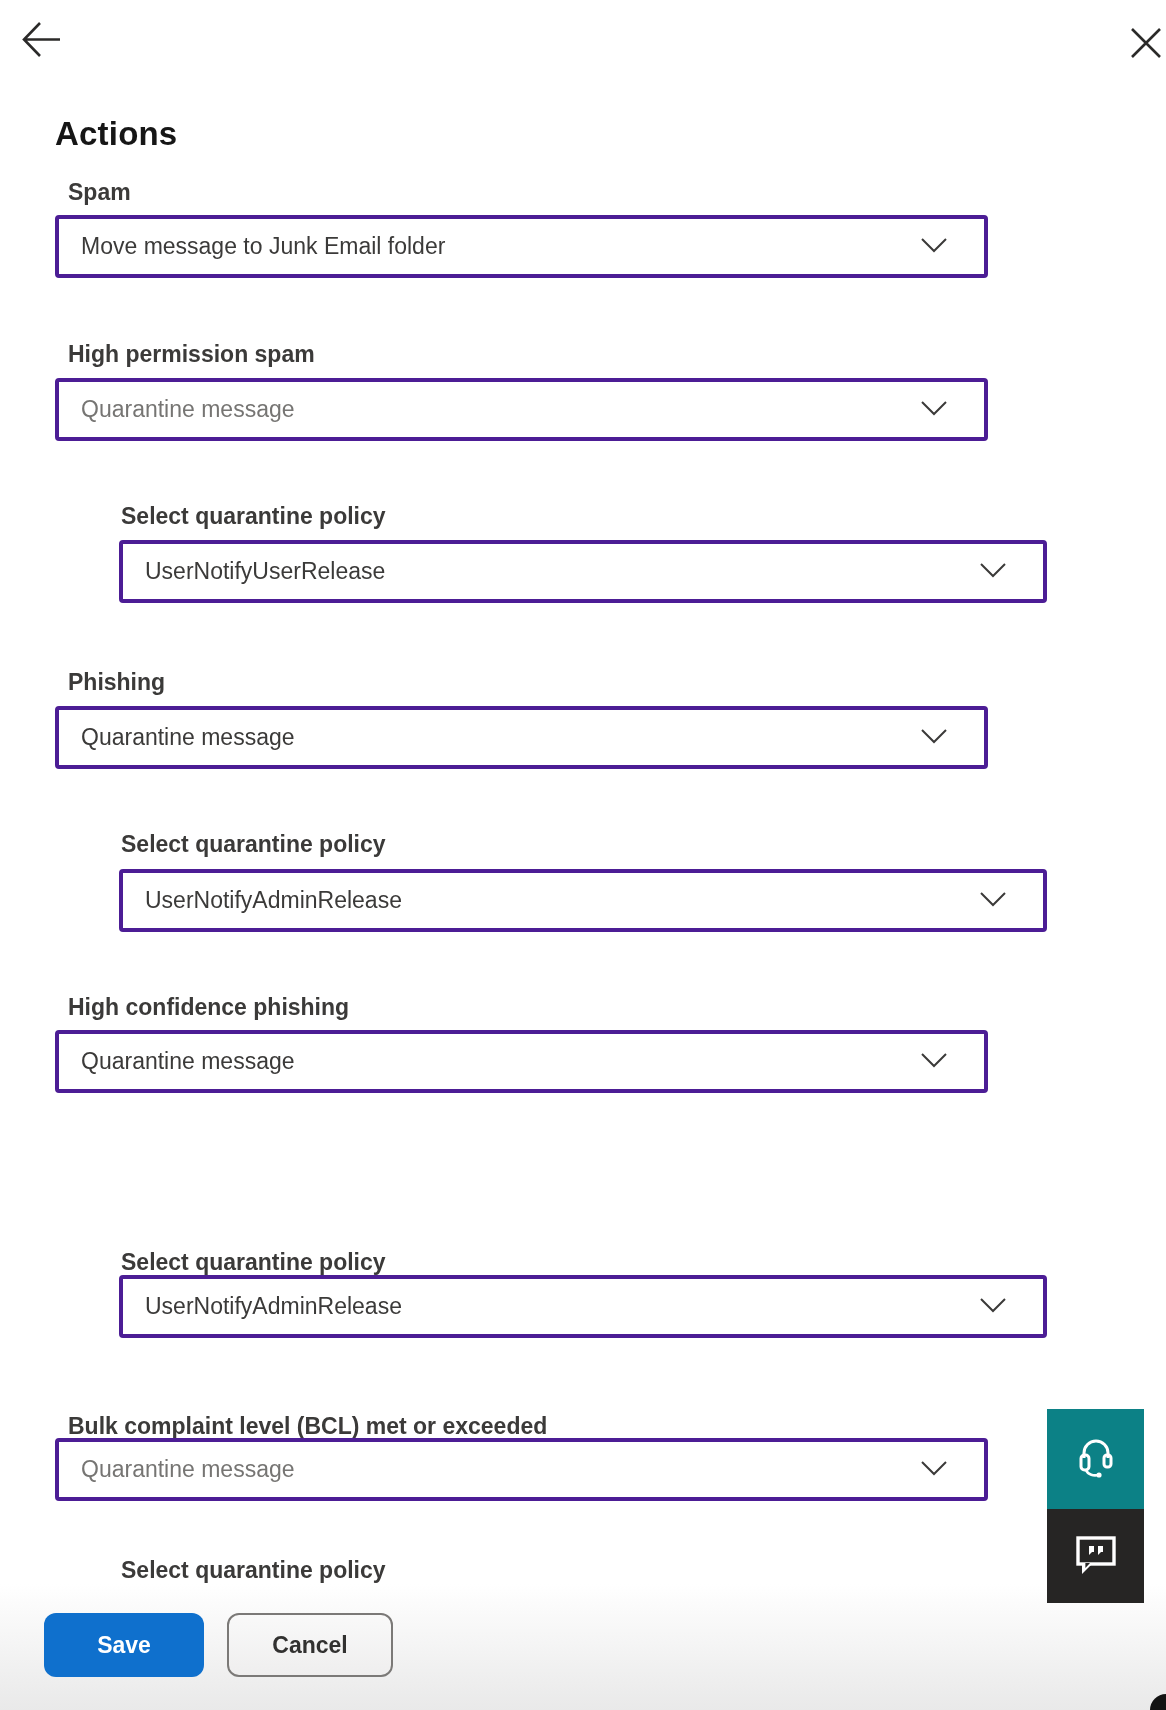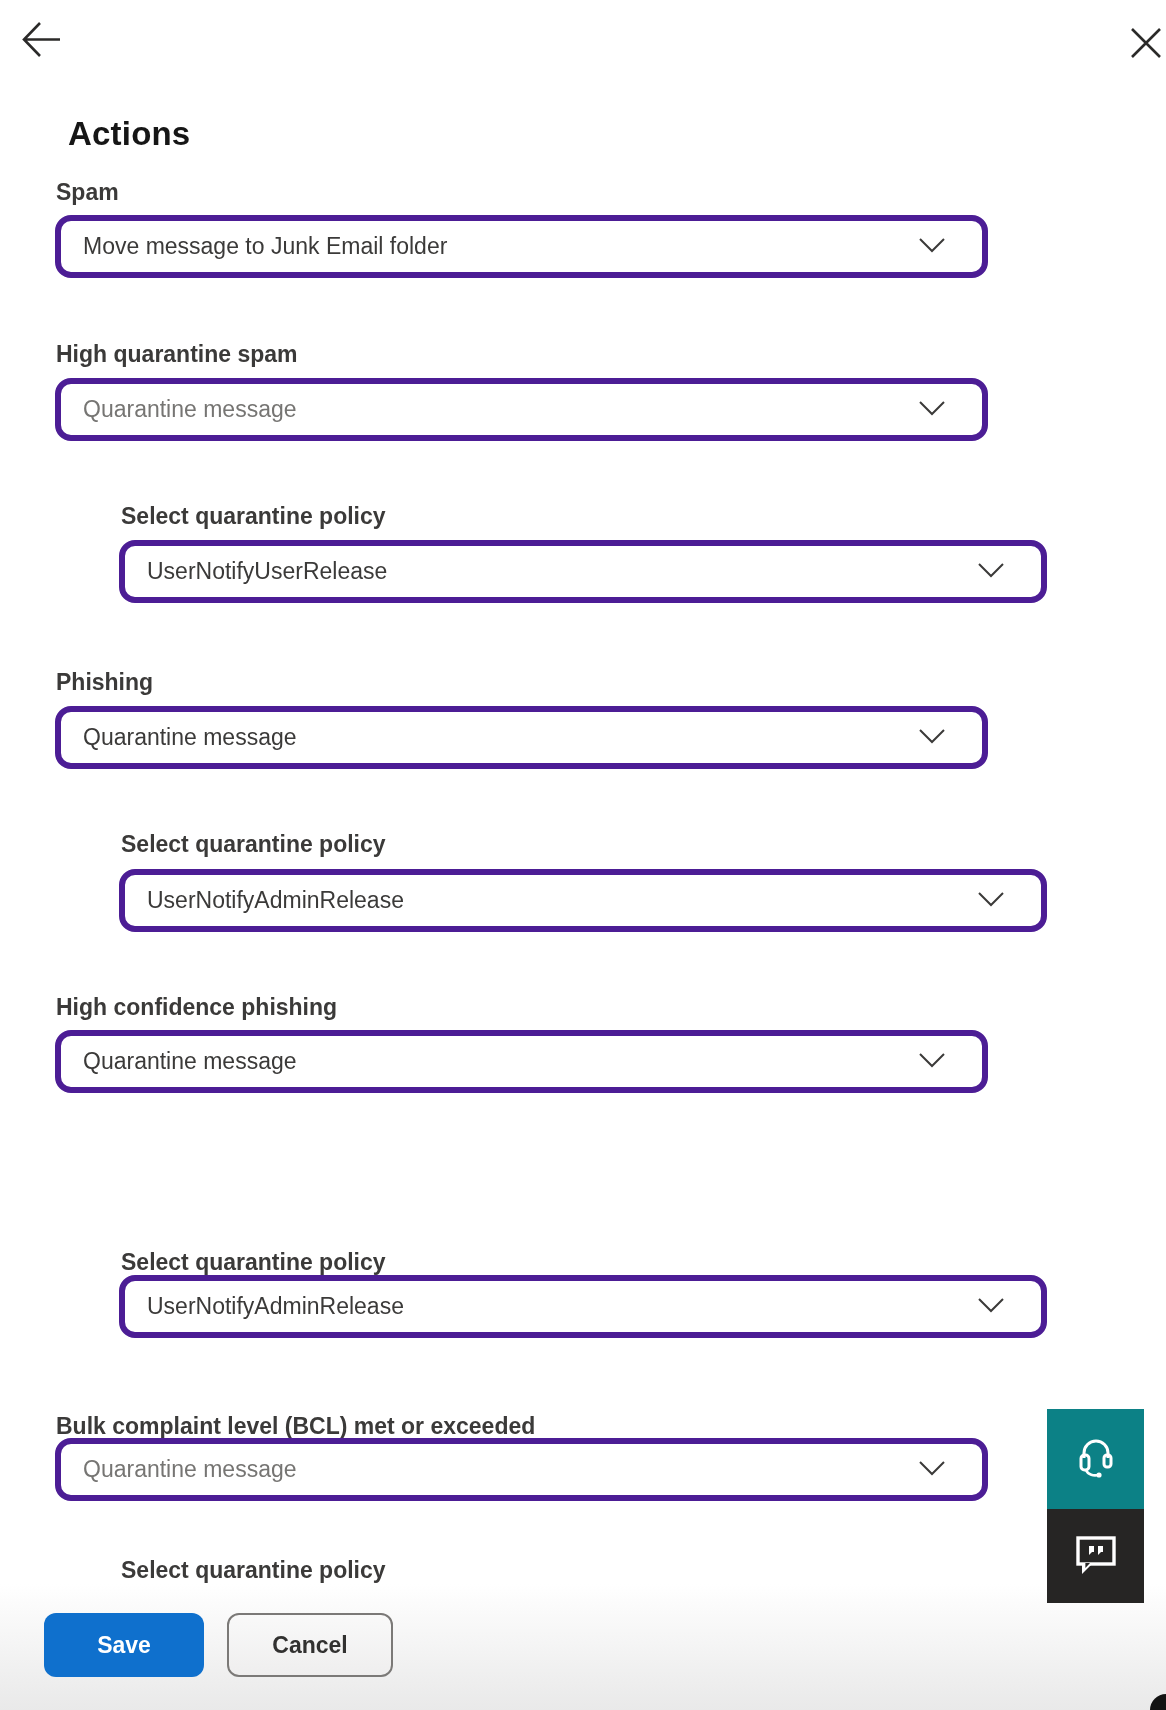--- a/index.html
+++ b/index.html
@@ -6,40 +6,40 @@
   body{
     width:1166px;height:1710px;position:relative;overflow:hidden;
     background:#ffffff;
     font-family:"Liberation Sans","DejaVu Sans",sans-serif;
     color:#3b3a39;
   }
   
   .icon-btn{position:absolute;background:none;border:none;padding:0;cursor:pointer;line-height:0;}
   
   .page-title{
-    position:absolute;left:68px;top:93px;
+    position:absolute;left:55px;top:93px;
     font-size:33px;font-weight:700;color:#161616;letter-spacing:.2px;
   }
   
   .fld-label{
     position:absolute;font-size:23px;font-weight:600;color:#3b3a39;
     white-space:nowrap;line-height:28px;
   }
   
   .dropdown{
     position:absolute;height:63px;box-sizing:border-box;
-    border:6px solid #4c1d95;border-radius:16px;background:#ffffff;
+    border:4px solid #4c1d95;border-radius:4px;background:#ffffff;
     display:flex;align-items:center;justify-content:space-between;
     padding:0 36px 0 22px;cursor:pointer;
   }
   .dropdown .val{font-size:23px;font-weight:400;color:#3b3a39;white-space:nowrap;}
   .dropdown .val.muted{color:#767573;}
   .dd-main{left:55px;width:933px;}
   .dd-indent{left:119px;width:928px;}
-  .lbl-main{left:56px;}
+  .lbl-main{left:68px;}
   .lbl-indent{left:121px;}
   .chev{flex:0 0 auto;margin-left:12px;}
   
   .note{
     position:absolute;left:56px;top:1146px;width:1085px;
     font-size:23px;font-weight:400;color:#3b3a39;line-height:37px;
   }
   
   .footer-band{
     position:absolute;left:0;top:1584px;width:1166px;height:126px;
@@ -98,21 +98,21 @@
 <div class="fld-label lbl-main" style="top:178px;">Spam</div>
 <div class="dropdown dd-main" style="top:215px;">
   <span class="val">Move message to Junk Email folder</span>
   <span class="chev">
     <svg width="28" height="16" viewBox="0 0 28 16">
         <path d="M2 2 L14 14 L26 2" fill="none" stroke="#3b3a39" stroke-width="2"></path>
       </svg>
   </span>
 </div>
 
-<div class="fld-label lbl-main" style="top:340px;">High quarantine spam</div>
+<div class="fld-label lbl-main" style="top:340px;">High permission spam</div>
 <div class="dropdown dd-main" style="top:378px;">
   <span class="val muted">Quarantine message</span>
   <span class="chev">
     <svg width="28" height="16" viewBox="0 0 28 16">
         <path d="M2 2 L14 14 L26 2" fill="none" stroke="#3b3a39" stroke-width="2"></path>
       </svg>
   </span>
 </div>
 
 <div class="fld-label lbl-indent" style="top:502px;">Select quarantine policy</div>

